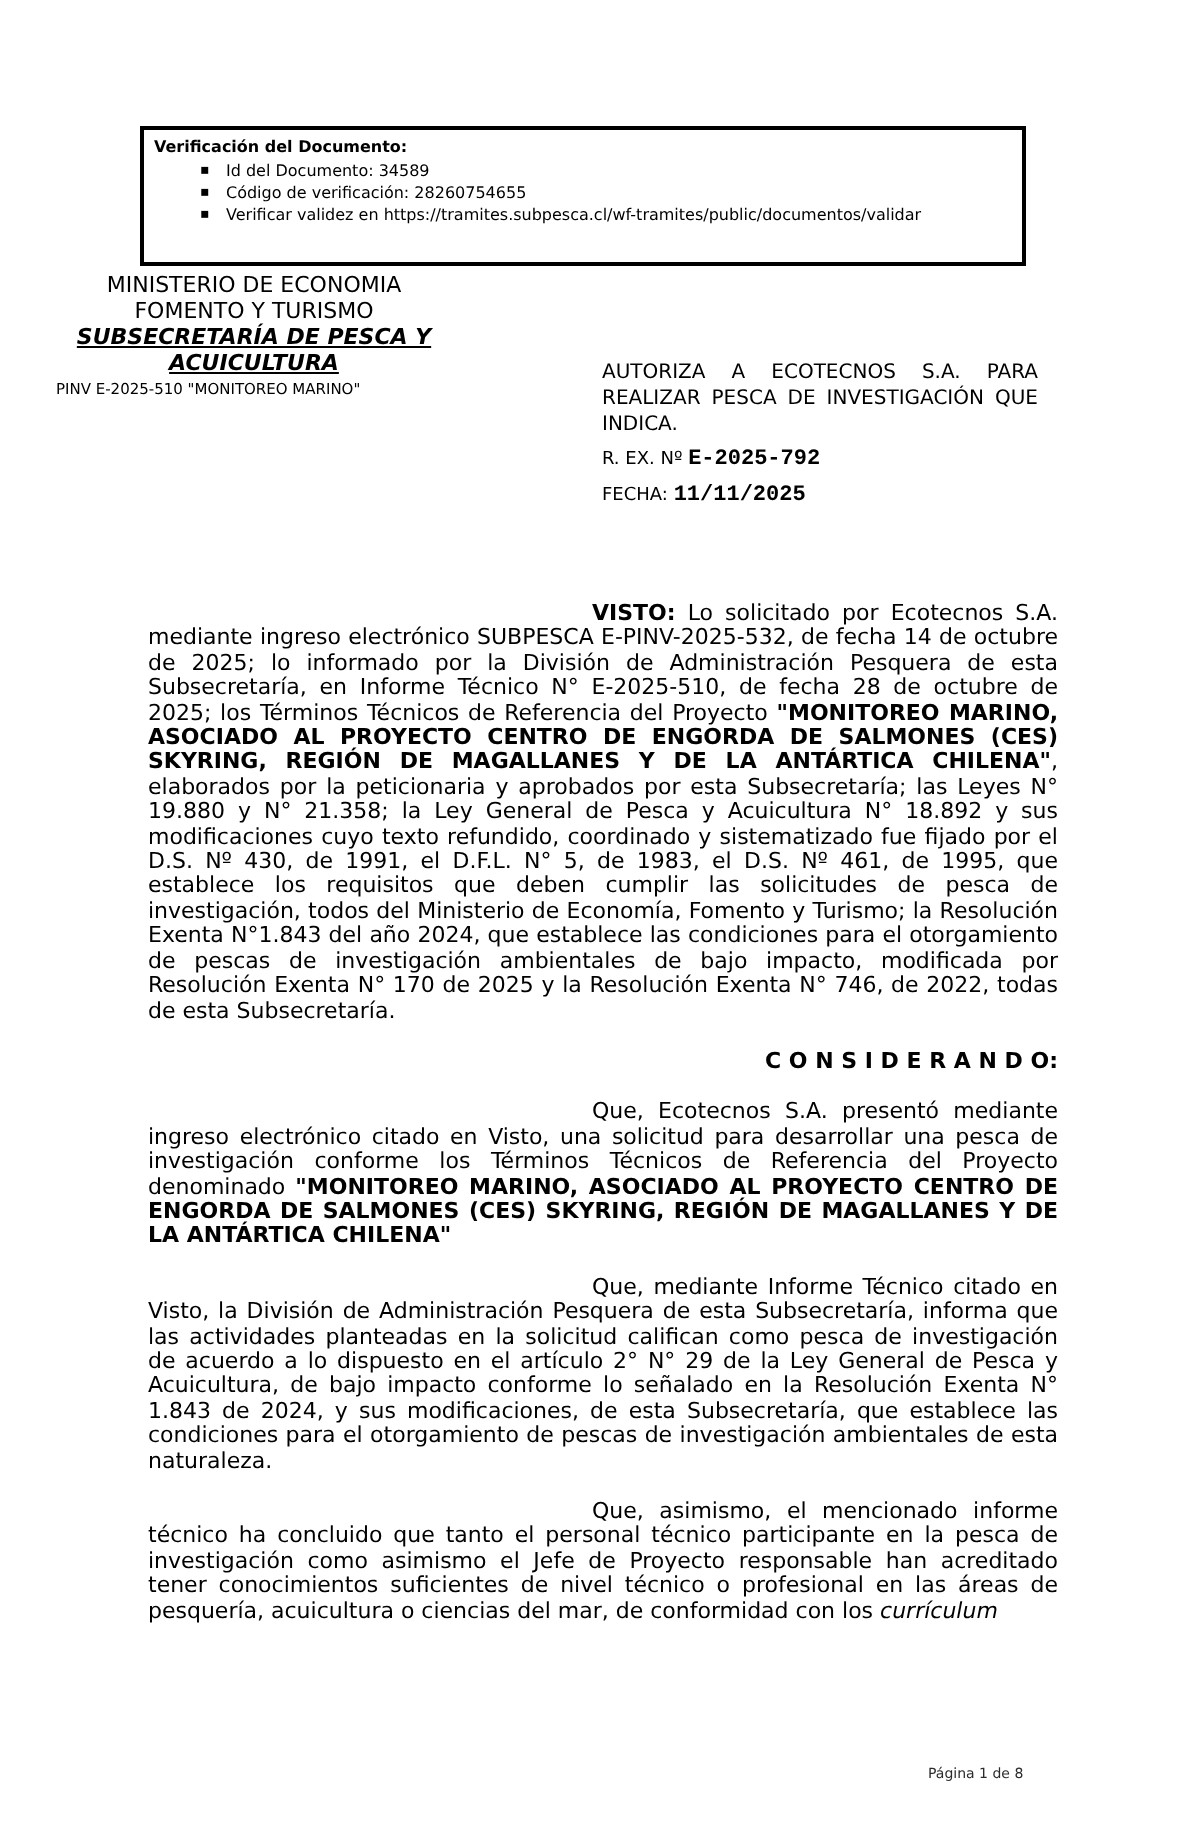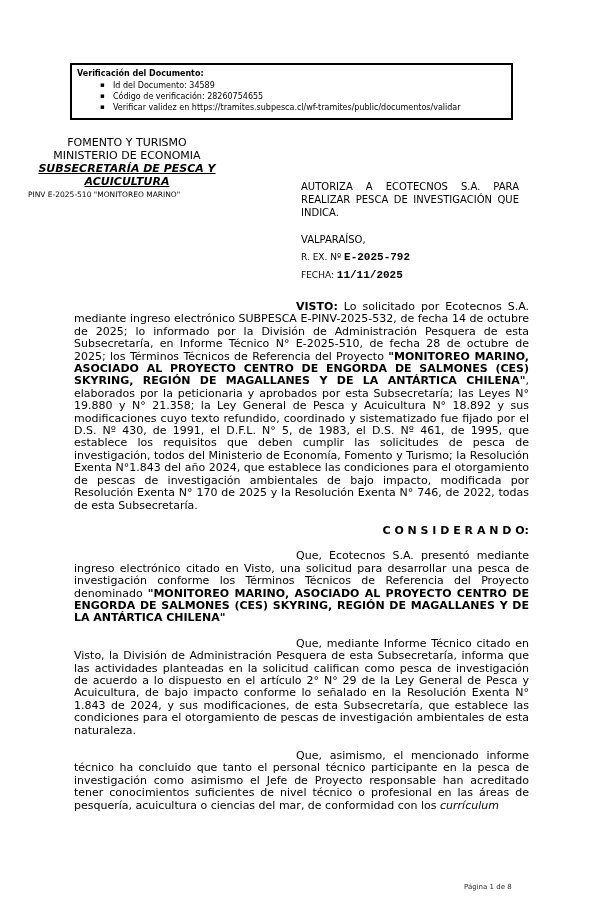--- a/index.html
+++ b/index.html
@@ -6,21 +6,21 @@
   body {
     width:600px; height:918px; background:#ffffff; color:#000000;
     font-family:"DejaVu Sans","Liberation Sans",sans-serif;
     position:relative; overflow:hidden;
   }
   .page { position:absolute; inset:0; }
 
   
   .verify-box {
     position:absolute; left:70px; top:63px; width:428px;
-    border:2px solid #000; padding:3px 6px 5px 5px;
+    border:2px solid #000; padding:3px 6px 18px 5px;
   }
   .vb-title { font-size:8px; font-weight:bold; line-height:11px; }
   .vb-list { margin:1px 0 0 0; padding:0 0 0 36px; list-style:none; }
   .vb-list li { font-size:8px; line-height:11px; position:relative; }
   .vb-list li::before { content:"▪"; position:absolute; left:-13px; top:0; font-size:7px; }
 
   
   .letterhead {
     position:absolute; left:28px; top:136px; width:198px;
     text-align:center; font-size:11px; line-height:13px;
@@ -57,29 +57,28 @@
   <div class="verify-box">
     <div class="vb-title">Verificación del Documento:</div>
     <ul class="vb-list">
         <li>Id del Documento: 34589</li>
         <li>Código de verificación: 28260754655</li>
         <li>Verificar validez en https://tramites.subpesca.cl/wf-tramites/public/documentos/validar</li>
       </ul>
   </div>
 
   <div class="letterhead">
+    <div>MINISTERIO DE ECONOMIA</div>
     <div>FOMENTO Y TURISMO</div>
-    <div>MINISTERIO DE ECONOMIA</div>
     <div class="subse">SUBSECRETARÍA DE PESCA Y ACUICULTURA</div>
     <div class="pinv">PINV E-2025-510 "MONITOREO MARINO"</div>
   </div>
 
   <div class="res-header">
     <div class="subject">AUTORIZA A ECOTECNOS S.A. PARA REALIZAR PESCA DE INVESTIGACIÓN QUE INDICA.</div>
-    <div class="city">VALPARAÍSO,</div>
     <div class="resline"><span>R. EX. Nº </span><b>E-2025-792</b></div>
     <div class="dateline"><span>FECHA: </span><b>11/11/2025</b></div>
   </div>
 
   <div class="body-text">
     <p class="para"><span class="b">VISTO:</span><span> Lo solicitado por Ecotecnos S.A. mediante ingreso electrónico SUBPESCA E-PINV-2025-532, de fecha 14 de octubre de 2025; lo informado por la División de Administración Pesquera de esta Subsecretaría, en Informe Técnico N° E-2025-510, de fecha 28 de octubre de 2025; los Términos Técnicos de Referencia del Proyecto </span><span class="b">"MONITOREO MARINO, ASOCIADO AL PROYECTO CENTRO DE ENGORDA DE SALMONES (CES) SKYRING, REGIÓN DE MAGALLANES Y DE LA ANTÁRTICA CHILENA"</span><span>, elaborados por la peticionaria y aprobados por esta Subsecretaría; las Leyes N° 19.880 y N° 21.358; la Ley General de Pesca y Acuicultura N° 18.892 y sus modificaciones cuyo texto refundido, coordinado y sistematizado fue fijado por el D.S. Nº 430, de 1991, el D.F.L. N° 5, de 1983, el D.S. Nº 461, de 1995, que establece los requisitos que deben cumplir las solicitudes de pesca de investigación, todos del Ministerio de Economía, Fomento y Turismo; la Resolución Exenta N°1.843 del año 2024, que establece las condiciones para el otorgamiento de pescas de investigación ambientales de bajo impacto, modificada por Resolución Exenta N° 170 de 2025 y la Resolución Exenta N° 746, de 2022, todas de esta Subsecretaría.</span></p>
     <div class="considerando">C O N S I D E R A N D O:</div>
     <p class="para"><span>Que, Ecotecnos S.A. presentó mediante ingreso electrónico citado en Visto, una solicitud para desarrollar una pesca de investigación conforme los Términos Técnicos de Referencia del Proyecto denominado </span><span class="b">"MONITOREO MARINO, ASOCIADO AL PROYECTO CENTRO DE ENGORDA DE SALMONES (CES) SKYRING, REGIÓN DE MAGALLANES Y DE LA ANTÁRTICA CHILENA"</span></p>
     <p class="para"><span>Que, mediante Informe Técnico citado en Visto, la División de Administración Pesquera de esta Subsecretaría, informa que las actividades planteadas en la solicitud califican como pesca de investigación de acuerdo a lo dispuesto en el artículo 2° N° 29 de la Ley General de Pesca y Acuicultura, de bajo impacto conforme lo señalado en la Resolución Exenta N° 1.843 de 2024, y sus modificaciones, de esta Subsecretaría, que establece las condiciones para el otorgamiento de pescas de investigación ambientales de esta naturaleza.</span></p>
     <p class="para"><span>Que, asimismo, el mencionado informe técnico ha concluido que tanto el personal técnico participante en la pesca de investigación como asimismo el Jefe de Proyecto responsable han acreditado tener conocimientos suficientes de nivel técnico o profesional en las áreas de pesquería, acuicultura o ciencias del mar, de conformidad con los </span><span class="i">currículum</span></p>

